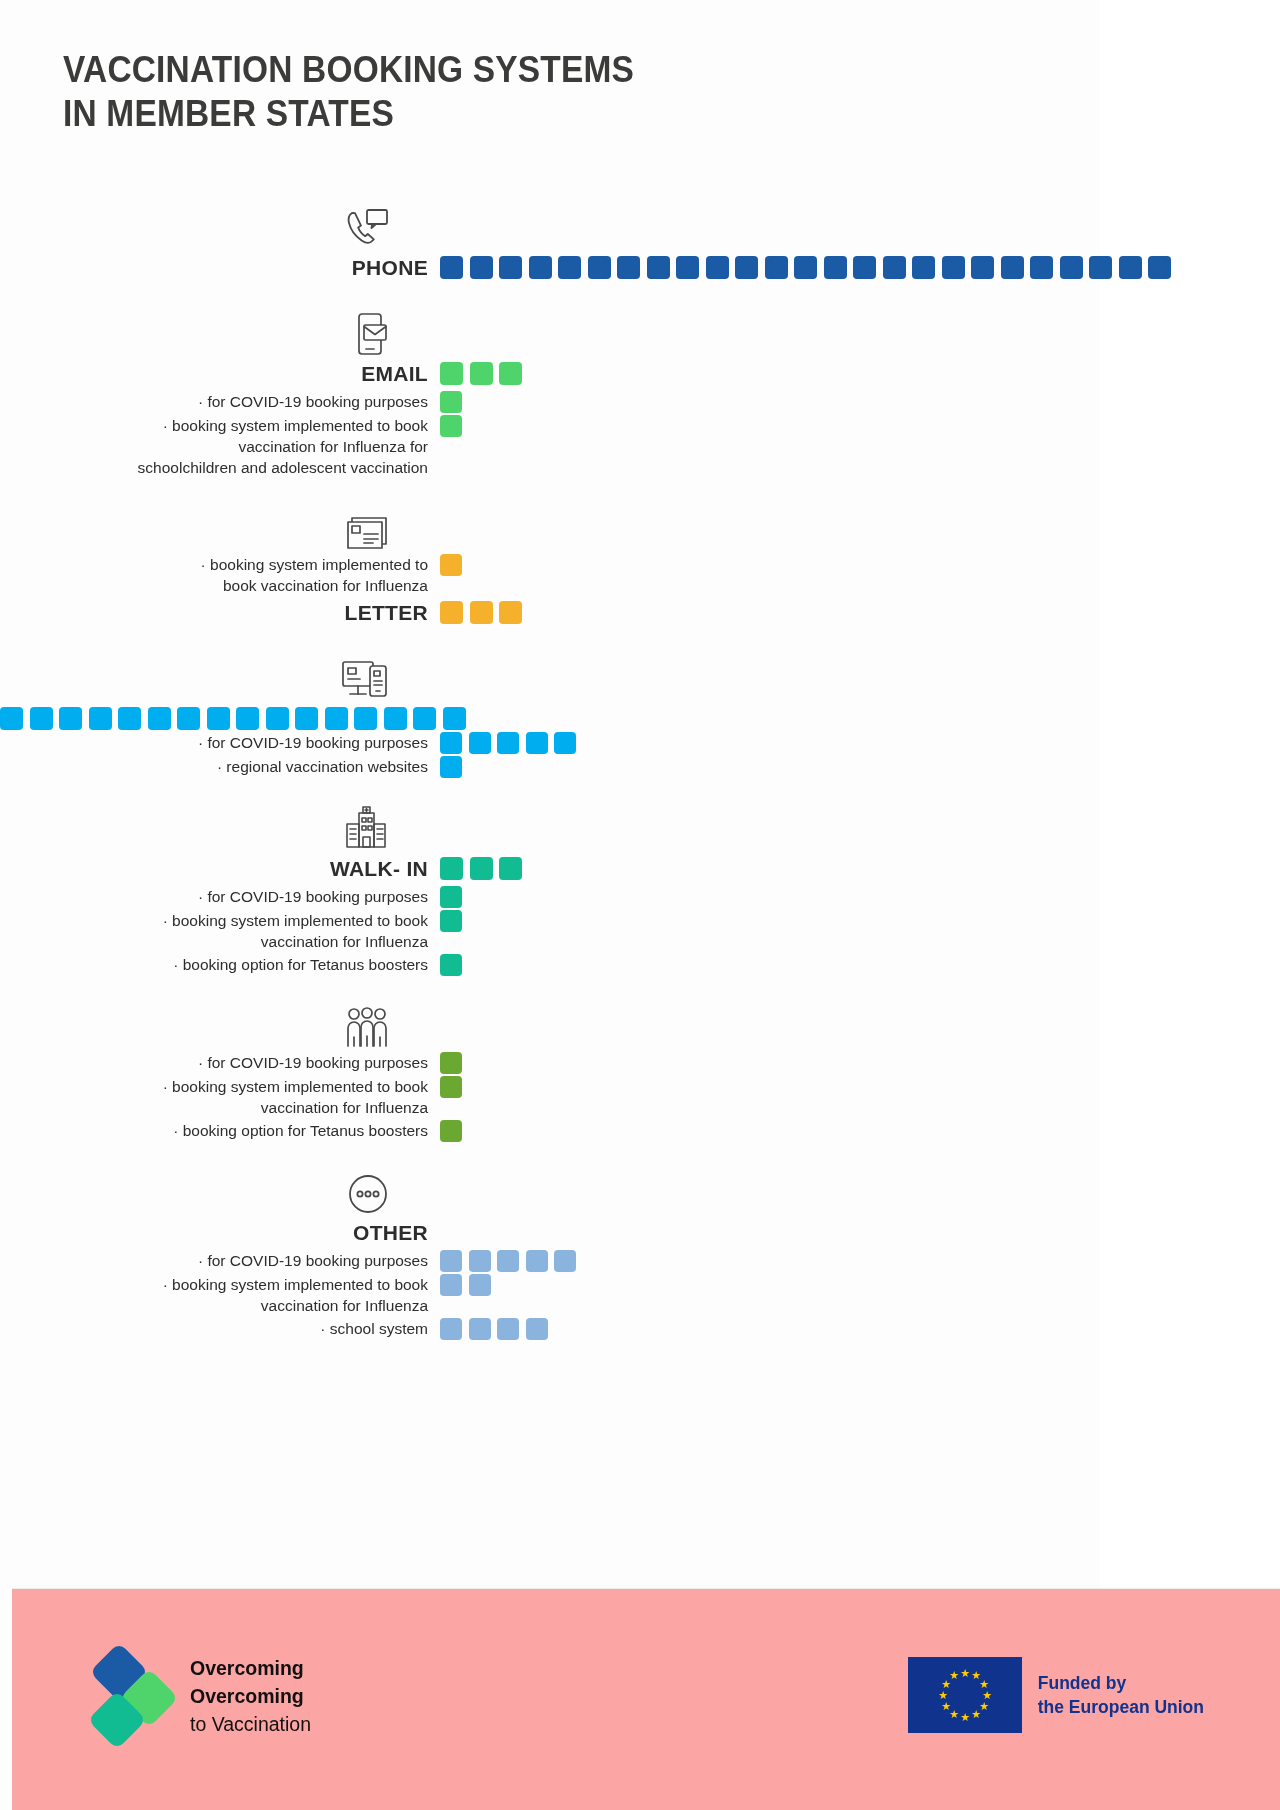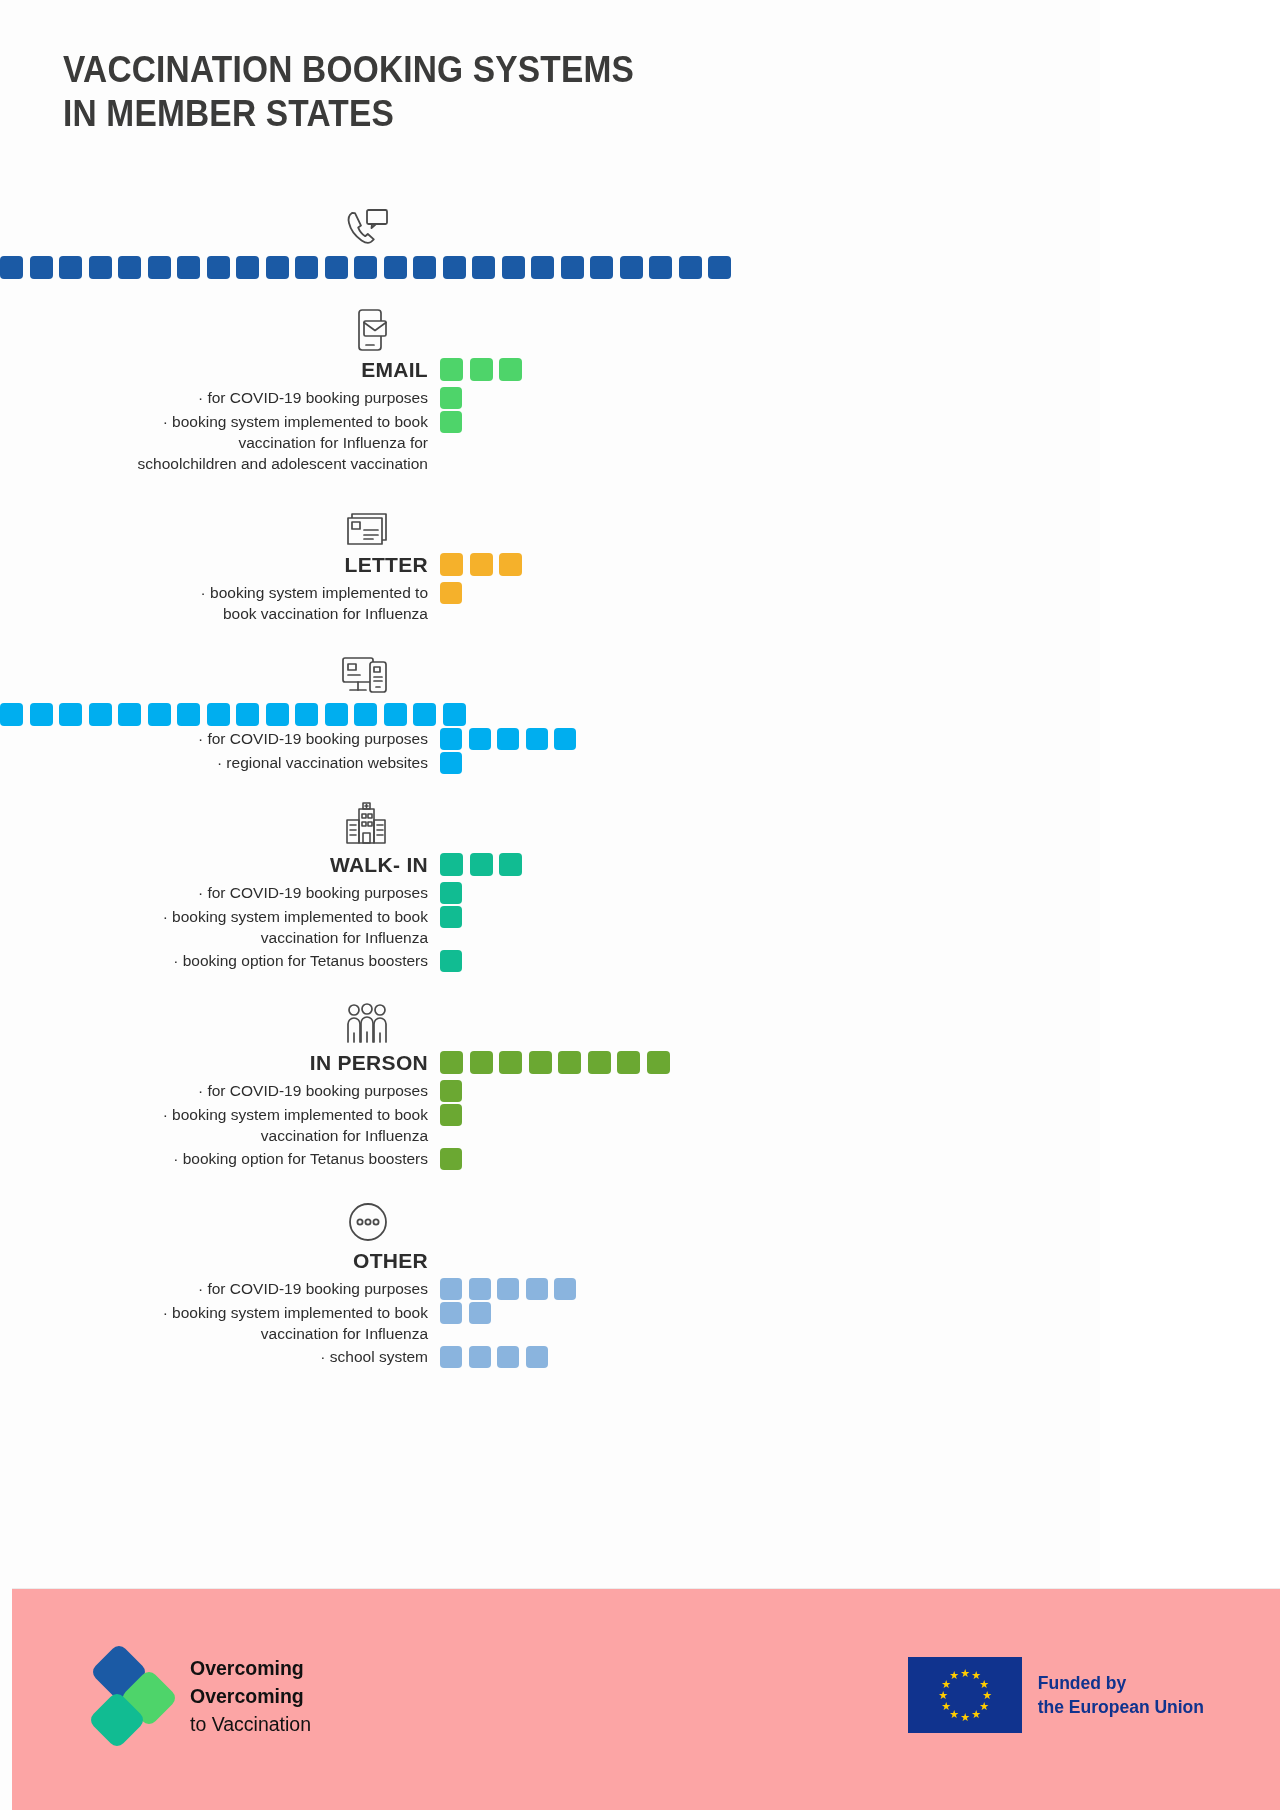--- a/index.html
+++ b/index.html
@@ -192,20 +192,21 @@
   <div class="chart" id="chart-root">
       <div class="group">
         <div class="icon-wrap">
           <svg width="46" height="44" viewBox="0 0 46 44" fill="none" stroke="#4a4a4a" stroke-width="1.8" stroke-linecap="round" stroke-linejoin="round">
             <path d="M8 6c-3 2-4 6-3 10 1.6 6.6 6.4 13.2 12.6 17.4 3.6 2.4 7.4 3.2 9.8 1.2l2.4-2.2-6-5.4-2.6 2.2c-2.6-1.6-5.6-5.2-7-8.6l2.8-2L11 6.2 8 6z"></path>
             <rect x="23" y="3" width="20" height="14" rx="1.5"></rect>
             <path d="M28 17l-0.5 4 4.5-4"></path>
           </svg>
         </div>
         <div class="row main">
+          <div class="label">PHONE</div>
           <div class="squares">
             <div class="sq" style="background: rgb(27, 90, 165);"></div>
             <div class="sq" style="background: rgb(27, 90, 165);"></div>
             <div class="sq" style="background: rgb(27, 90, 165);"></div>
             <div class="sq" style="background: rgb(27, 90, 165);"></div>
             <div class="sq" style="background: rgb(27, 90, 165);"></div>
             <div class="sq" style="background: rgb(27, 90, 165);"></div>
             <div class="sq" style="background: rgb(27, 90, 165);"></div>
             <div class="sq" style="background: rgb(27, 90, 165);"></div>
             <div class="sq" style="background: rgb(27, 90, 165);"></div>
@@ -266,32 +267,32 @@
         <div class="icon-wrap">
           <svg width="48" height="38" viewBox="0 0 48 38" fill="none" stroke="#4a4a4a" stroke-width="1.7" stroke-linecap="round" stroke-linejoin="round">
             <path d="M10 4h34v26H10z" fill="#fdfdfd"></path>
             <path d="M6 8h34v26H6z" fill="#fdfdfd"></path>
             <rect x="10" y="12" width="8" height="7"></rect>
             <line x1="22" y1="20" x2="36" y2="20"></line>
             <line x1="22" y1="25" x2="36" y2="25"></line>
             <line x1="22" y1="29" x2="31" y2="29"></line>
           </svg>
         </div>
+        <div class="row sub">
+          <div class="label" style="white-space: pre-line;">· booking system implemented to
+book vaccination for Influenza</div>
+          <div class="squares">
+            <div class="sq" style="background: rgb(245, 177, 43);"></div>
+          </div>
+        </div>
         <div class="row main">
           <div class="label">LETTER</div>
           <div class="squares">
             <div class="sq" style="background: rgb(245, 177, 43);"></div>
             <div class="sq" style="background: rgb(245, 177, 43);"></div>
-            <div class="sq" style="background: rgb(245, 177, 43);"></div>
-          </div>
-        </div>
-        <div class="row sub">
-          <div class="label" style="white-space: pre-line;">· booking system implemented to
-book vaccination for Influenza</div>
-          <div class="squares">
             <div class="sq" style="background: rgb(245, 177, 43);"></div>
           </div>
         </div>
       </div>
       <div class="group-gap"></div>
       <div class="group">
         <div class="icon-wrap">
           <svg width="50" height="44" viewBox="0 0 50 44" fill="none" stroke="#4a4a4a" stroke-width="1.7" stroke-linecap="round" stroke-linejoin="round">
             <rect x="3" y="4" width="30" height="24" rx="2"></rect>
             <line x1="18" y1="28" x2="18" y2="36"></line>
@@ -401,33 +402,20 @@
             <circle cx="23" cy="7" r="5"></circle>
             <circle cx="36" cy="8" r="5"></circle>
             <path d="M4 40V22a6 6 0 0 1 12 0v18"></path>
             <path d="M17 40V21a6 6 0 0 1 12 0v19"></path>
             <path d="M30 40V22a6 6 0 0 1 12 0v18"></path>
             <line x1="10" y1="31" x2="10" y2="40"></line>
             <line x1="23" y1="30" x2="23" y2="40"></line>
             <line x1="36" y1="31" x2="36" y2="40"></line>
           </svg>
         </div>
-        <div class="row main">
-          <div class="label">IN PERSON</div>
-          <div class="squares">
-            <div class="sq" style="background: rgb(107, 168, 50);"></div>
-            <div class="sq" style="background: rgb(107, 168, 50);"></div>
-            <div class="sq" style="background: rgb(107, 168, 50);"></div>
-            <div class="sq" style="background: rgb(107, 168, 50);"></div>
-            <div class="sq" style="background: rgb(107, 168, 50);"></div>
-            <div class="sq" style="background: rgb(107, 168, 50);"></div>
-            <div class="sq" style="background: rgb(107, 168, 50);"></div>
-            <div class="sq" style="background: rgb(107, 168, 50);"></div>
-          </div>
-        </div>
         <div class="row sub">
           <div class="label" style="white-space: pre-line;">· for COVID-19 booking purposes</div>
           <div class="squares">
             <div class="sq" style="background: rgb(107, 168, 50);"></div>
           </div>
         </div>
         <div class="row sub">
           <div class="label" style="white-space: pre-line;">· booking system implemented to book
 vaccination for Influenza</div>
           <div class="squares">

